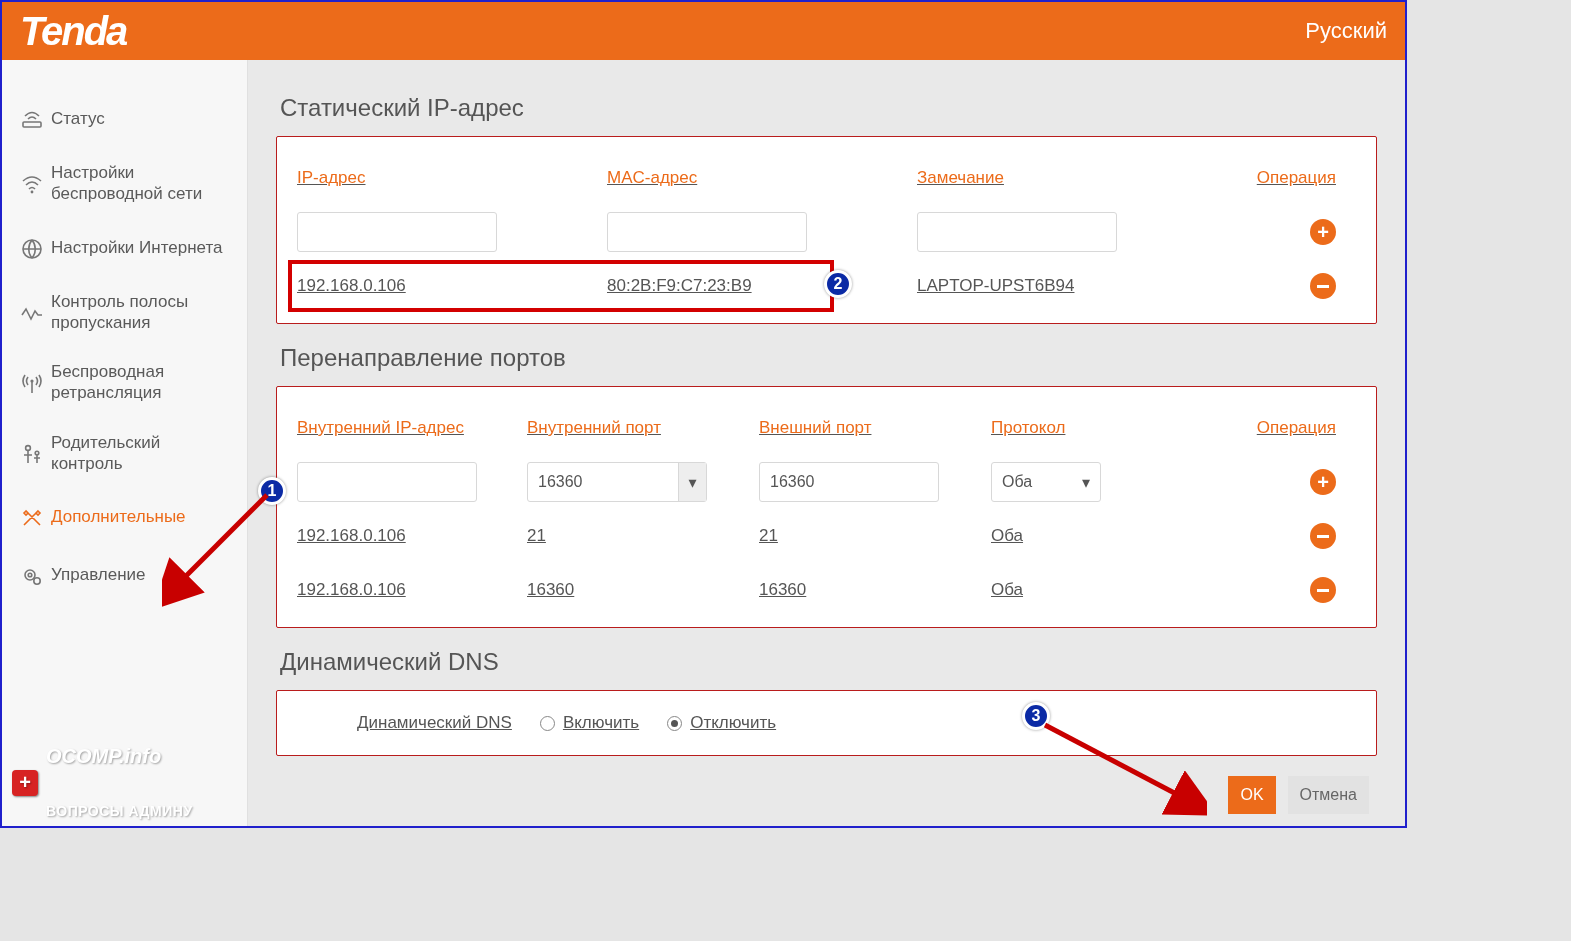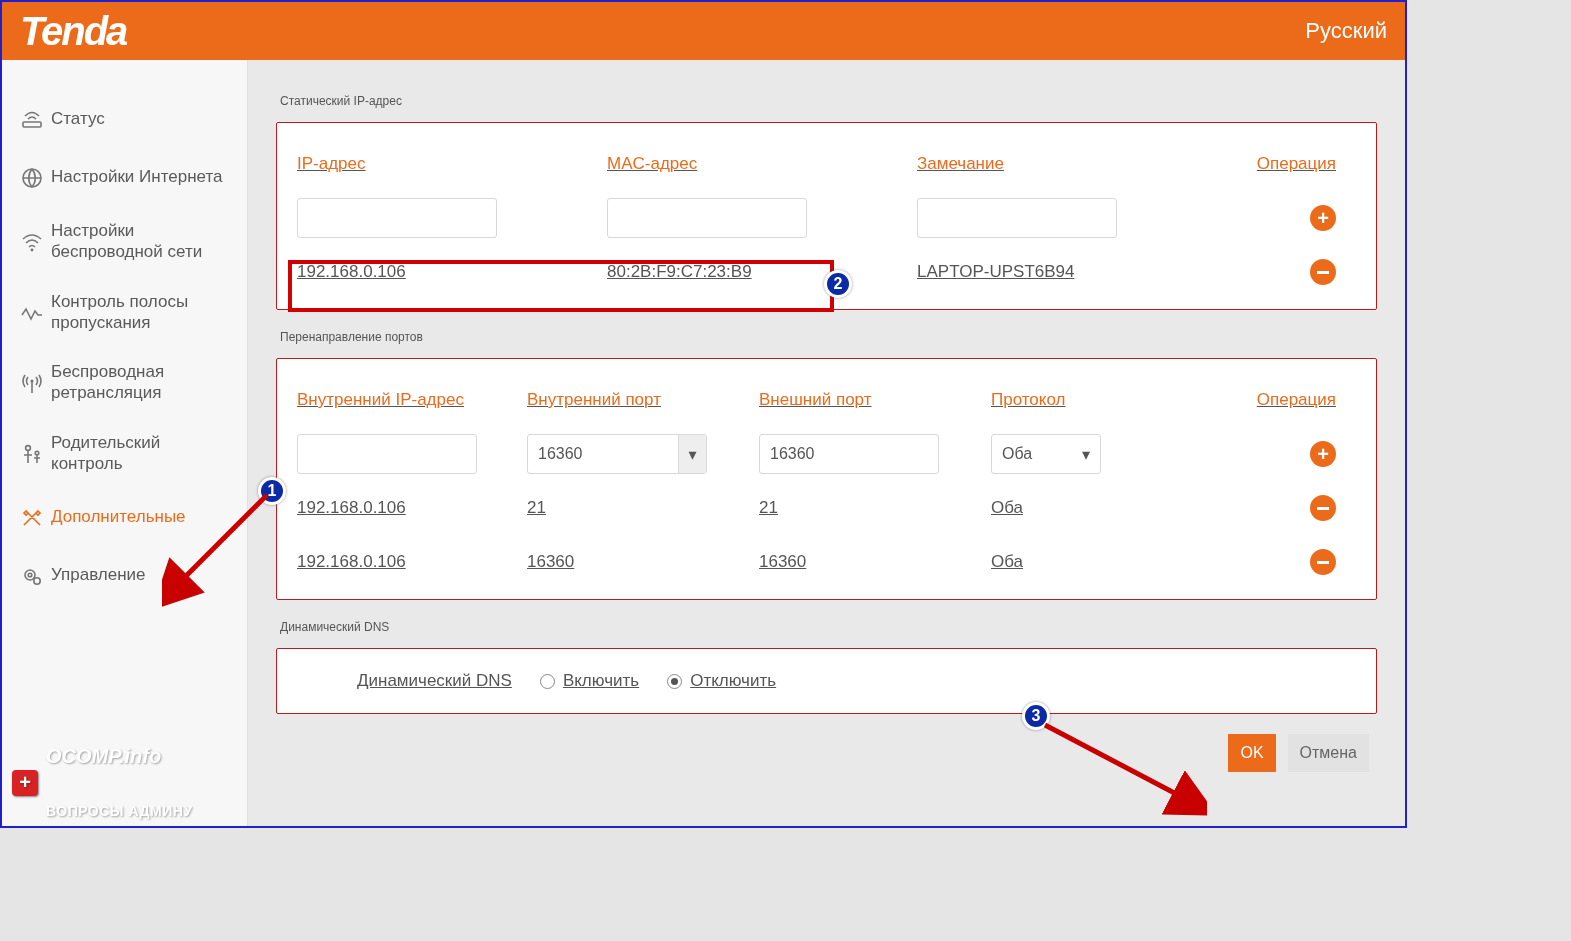--- a/index.html
+++ b/index.html
@@ -61,21 +61,21 @@
   }
   .sb-item.active { color: #ec6b1a; }
   .sb-item .icon { width: 24px; flex: 0 0 24px; display:flex; align-items:center; justify-content:center; padding-top:2px;}
   .sb-item .lbl { line-height: 1.25; }
   .content {
     flex: 1;
     padding: 24px 28px 0 28px;
     overflow: hidden;
   }
   .section-title {
-    font-size: 12px;
+    font-size: 24px;
     color: #555;
     margin: 10px 0 14px 4px;
   }
   .panel {
     background: #fff;
     border: 1px solid #b91c1c;
     border-radius: 2px;
     padding: 18px 20px 14px 20px;
     margin-bottom: 20px;
     text-decoration: underline;
@@ -178,37 +178,37 @@
           <svg width="24" height="20" viewBox="0 0 24 20">
               <path class="s" d="M5 6 Q12 -1 19 6"></path>
               <path class="s" d="M8 9 Q12 5 16 9"></path>
               <rect class="s" x="3" y="12" width="18" height="5" rx="1"></rect>
             </svg>
         </span>
         <span class="lbl">Статус</span>
       </div>
       <div class="sb-item">
         <span class="icon">
-          <svg width="24" height="24" viewBox="0 0 24 24">
-              <circle class="s" cx="12" cy="12" r="9"></circle>
-              <path class="s" d="M3 12h18 M12 3a14 14 0 0 1 0 18 M12 3a14 14 0 0 0 0 18"></path>
-            </svg>
-        </span>
-        <span class="lbl">Настройки Интернета</span>
-      </div>
-      <div class="sb-item">
-        <span class="icon">
           <svg width="24" height="20" viewBox="0 0 24 20">
               <path class="s" d="M3 7 Q12 -1 21 7"></path>
               <path class="s" d="M6 11 Q12 5 18 11"></path>
               <path class="s" d="M9 15 Q12 12 15 15"></path>
               <circle cx="12" cy="18" r="1.4" fill="#777"></circle>
             </svg>
         </span>
         <span class="lbl">Настройки беспроводной сети</span>
+      </div>
+      <div class="sb-item">
+        <span class="icon">
+          <svg width="24" height="24" viewBox="0 0 24 24">
+              <circle class="s" cx="12" cy="12" r="9"></circle>
+              <path class="s" d="M3 12h18 M12 3a14 14 0 0 1 0 18 M12 3a14 14 0 0 0 0 18"></path>
+            </svg>
+        </span>
+        <span class="lbl">Настройки Интернета</span>
       </div>
       <div class="sb-item">
         <span class="icon">
           <svg width="24" height="20" viewBox="0 0 24 20">
               <path class="s" d="M2 12l4-6 5 10 4-8 3 4h4"></path>
             </svg>
         </span>
         <span class="lbl">Контроль полосы пропускания</span>
       </div>
       <div class="sb-item">

